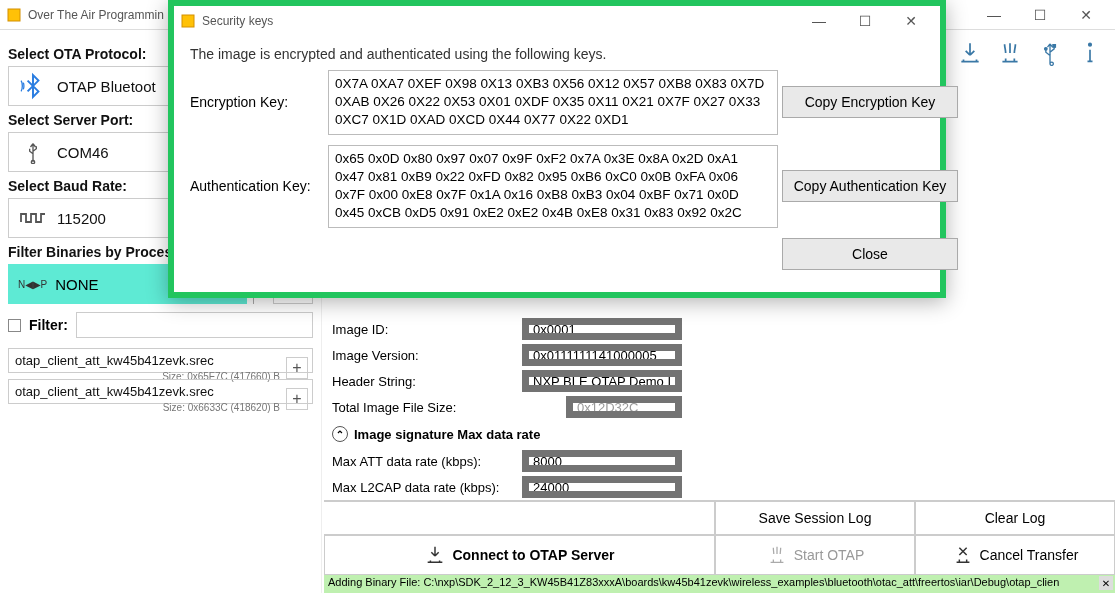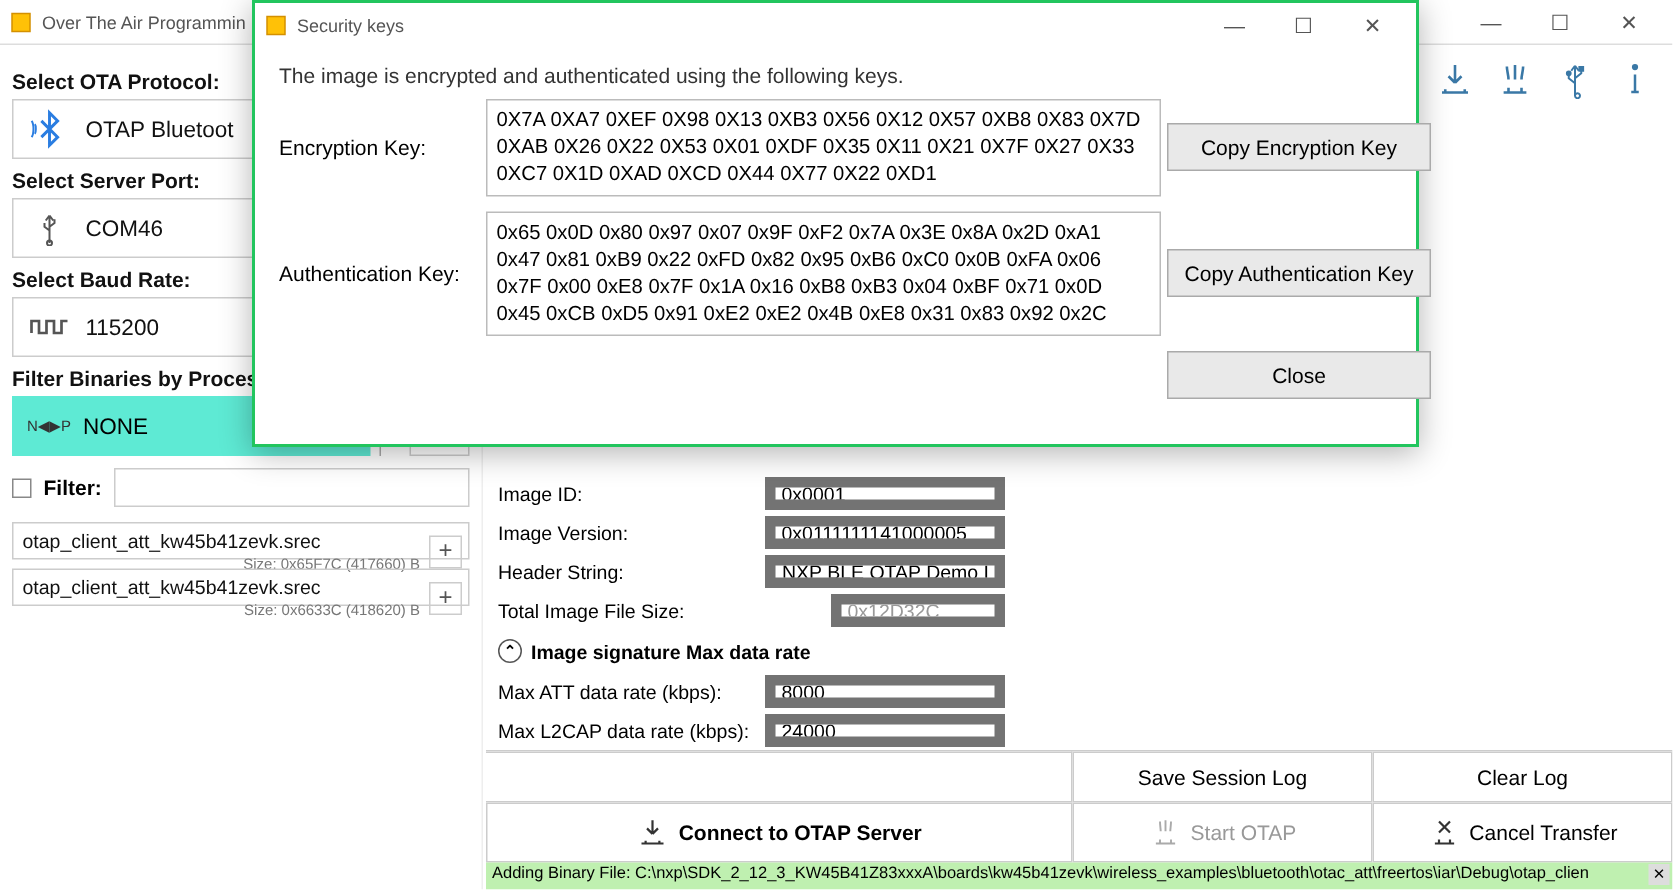--- a/index.html
+++ b/index.html
@@ -26,41 +26,41 @@
 .combo-yellow { flex:1; height:40px; background:#5eead4; display:flex; align-items:center; padding:0 10px; font-size:15px;}
 .dropbtn { width:14px; text-align:center; font-size:10px; color:#555; border-left:1px solid #aaa; height:40px; display:flex; align-items:center; justify-content:center;}
 .globebtn { width:40px; height:40px; border:1px solid #ccc; display:flex; align-items:center; justify-content:center;}
 .fileitem { border:1px solid #ccc; padding:4px 6px; display:flex; align-items:flex-start; margin-bottom:6px; position:relative;}
 .fileitem .fname { font-size:13px; color:#111;}
 .fileitem .fsize { font-size:10px; color:#777; text-align:right; position:absolute; right:32px; top:22px;}
 .addbtn { width:22px; height:22px; border:1px solid #ccc; display:flex; align-items:center; justify-content:center; font-size:16px; color:#555; position:absolute; right:4px; top:8px;}
 
 
 .midcol { flex:1; padding: 8px 10px; position:relative;}
-.formgrid { display:grid; grid-template-columns: 170px 160px; gap:4px 8px; font-size:13px; align-items:center;}
+.formgrid { display:grid; grid-template-columns: 170px 160px; gap:4px 20px; font-size:13px; align-items:center;}
 .forminput { height:22px; border:7px solid #737373; padding:0 4px; font-size:13px; background:#fff;}
 .forminput.ro { color:#999; background:#fff;margin-left:44px;}
 .sect-expander { display:flex; align-items:center; gap:6px; font-size:13px; font-weight:600; margin:8px 0;}
 .expicon { width:16px; height:16px; border:1.5px solid #555; border-radius:50%; display:flex; align-items:center; justify-content:center; font-size:10px; font-weight:bold;}
 
 
 .righttools { position:absolute; top:36px; right:8px; display:flex; gap:6px;}
 .toolicon { width:34px; height:34px; display:flex; align-items:center; justify-content:center; color:#0a84ff;}
 
 
 .bottombar { position:absolute; bottom:18px; left:324px; right:0; display:grid; grid-template-columns: 1fr 200px 200px; grid-template-rows: 34px 40px; border-top:1px solid #ccc;}
 .bottombar > div { border:1px solid #ccc; display:flex; align-items:center; justify-content:center; font-size:14px; gap:6px; background:#fff;}
 .bottombar .disabled { color:#999;}
 
 
 .statusstrip { position:absolute; bottom:0; left:324px; right:0; height:18px; background:#bff0b0; font-size:11px; padding:1px 4px; overflow:hidden; white-space:nowrap;}
 .statusstrip .closex { position:absolute; right:2px; top:1px; width:14px; height:14px; background:#ddd; font-size:10px; display:flex; align-items:center; justify-content:center;}
 
 
-.modal { position:absolute; top:0; left:168px; width:778px; height:298px; background:#fff; border:2px solid #22c55e; box-shadow: 0 4px 20px rgba(0,0,0,0.3);}
+.modal { position:absolute; top:0; left:168px; width:778px; height:298px; background:#fff; border:6px solid #22c55e; box-shadow: 0 4px 20px rgba(0,0,0,0.3);}
 .modal .titlebar { border-bottom:none;}
 .modal-body { padding: 6px 16px; font-size:14px;}
 .modal-intro { margin: 4px 0 8px 0; color:#333;}
 .keygrid { display:grid; grid-template-columns: 134px 450px 176px; gap: 10px 4px; align-items:center;}
 .keylabel { font-size:14px;}
 .keyval { border:1px solid #bbb; padding:4px 6px; font-size:13.5px; line-height:1.35; min-height:60px;}
 .keybtn { height:32px; border:1px solid #aaa; background:#e9e9e9; font-size:14px; display:flex; align-items:center; justify-content:center;}
 
 
 svg { display:block; }

